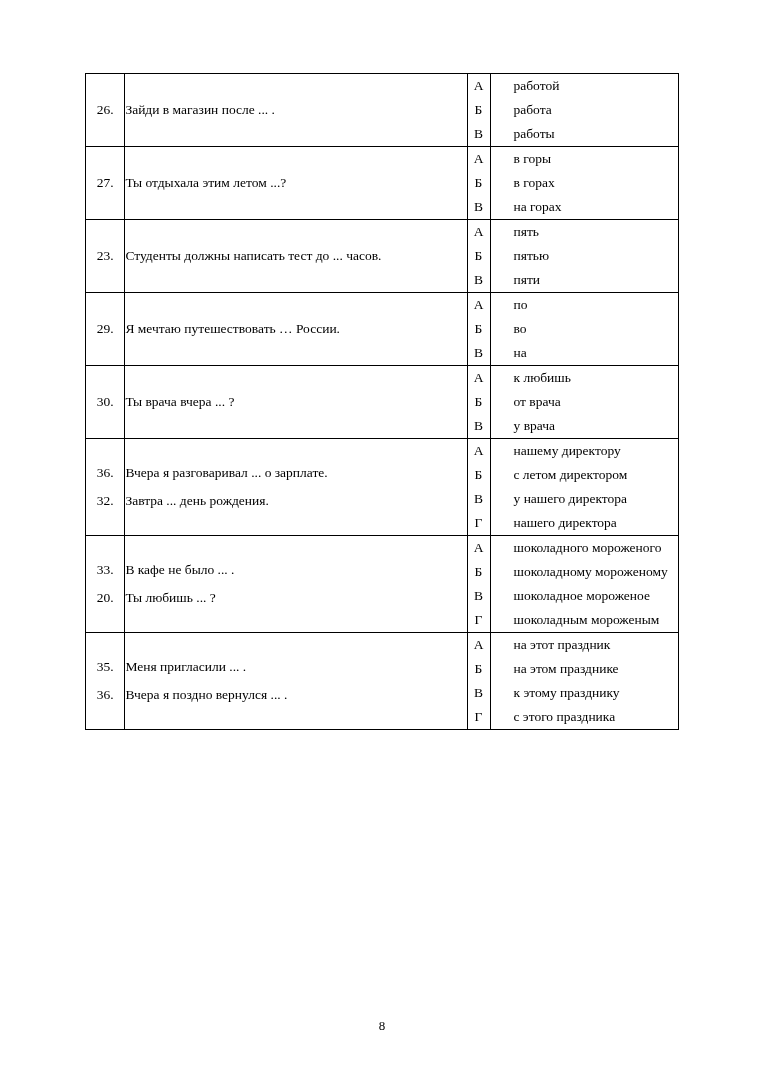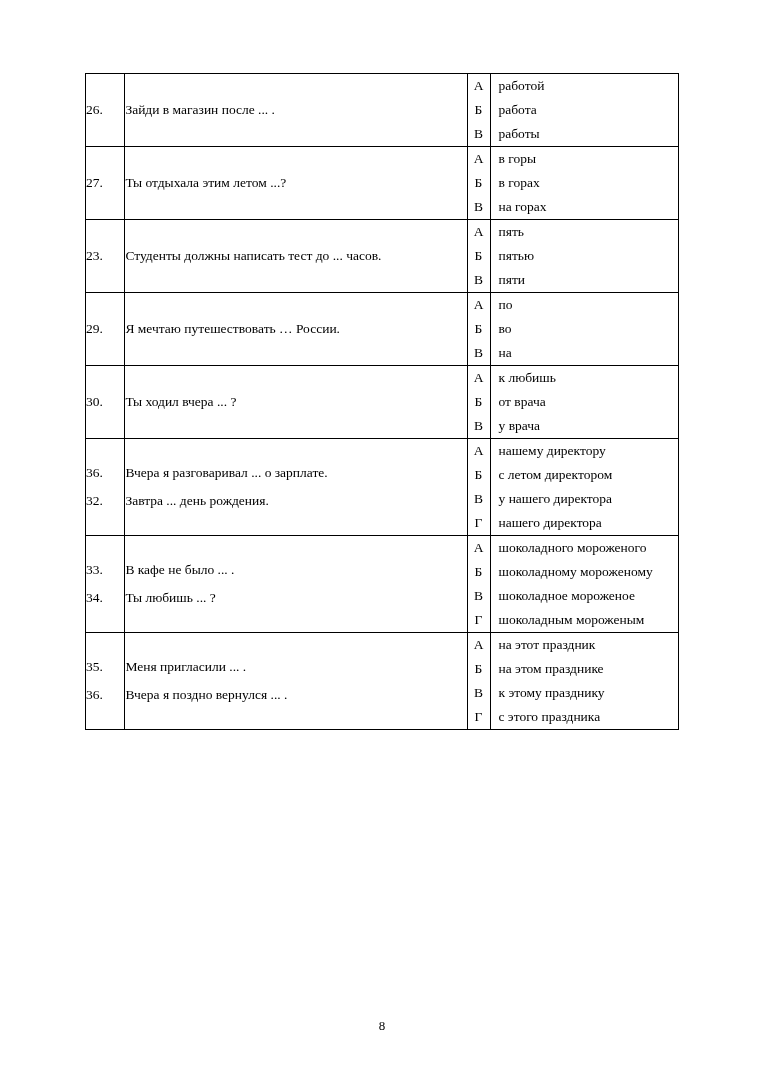--- a/index.html
+++ b/index.html
@@ -37,21 +37,21 @@
   .col-num {
     width: 38px;
   }
   .col-q {
     width: 330px;
   }
   .col-opt {
     width: 204px;
   }
   .num-cell {
-    text-align: left;
+    text-align: center;
     padding: 4px 0 4px 8px;
     font-size: 13.5px;
     line-height: 28px;
   }
   .q-cell {
     padding: 4px 6px 4px 12px;
     font-size: 13.5px;
     line-height: 28px;
   }
   .opts-cell {
@@ -70,21 +70,21 @@
     width: 22px;
     text-align: center;
     font-size: 13.5px;
     line-height: 24px;
     height: 24px;
     vertical-align: middle;
     border-right: 1px solid #000000;
   }
   .opt-text {
     display: table-cell;
-    padding-left: 8px;
+    padding-left: 23px;
     font-size: 13.5px;
     line-height: 24px;
     height: 24px;
     vertical-align: middle;
   }
   .lines {
     display: block;
   }
   .line {
     font-size: 13.5px;
@@ -226,21 +226,21 @@
           </td>
         </tr>
         <tr>
           <td class="num-cell">
             <div class="lines">
               <div class="line">30.</div>
             </div>
           </td>
           <td class="q-cell">
             <div class="lines">
-              <div class="line">Ты ходил вчера ... ?</div>
+              <div class="line">Ты врача вчера ... ?</div>
             </div>
           </td>
           <td class="opts-cell">
             <div class="opts">
               <div class="opt-row">
                 <div class="opt-letter">А</div>
                 <div class="opt-text">к любишь</div>
               </div>
               <div class="opt-row">
                 <div class="opt-letter">Б</div>
@@ -284,21 +284,21 @@
                 <div class="opt-letter">Г</div>
                 <div class="opt-text">нашего директора</div>
               </div>
             </div>
           </td>
         </tr>
         <tr>
           <td class="num-cell">
             <div class="lines">
               <div class="line">33.</div>
-              <div class="line">34.</div>
+              <div class="line">20.</div>
             </div>
           </td>
           <td class="q-cell">
             <div class="lines">
               <div class="line">В кафе не было ... .</div>
               <div class="line">Ты любишь ... ?</div>
             </div>
           </td>
           <td class="opts-cell">
             <div class="opts">

